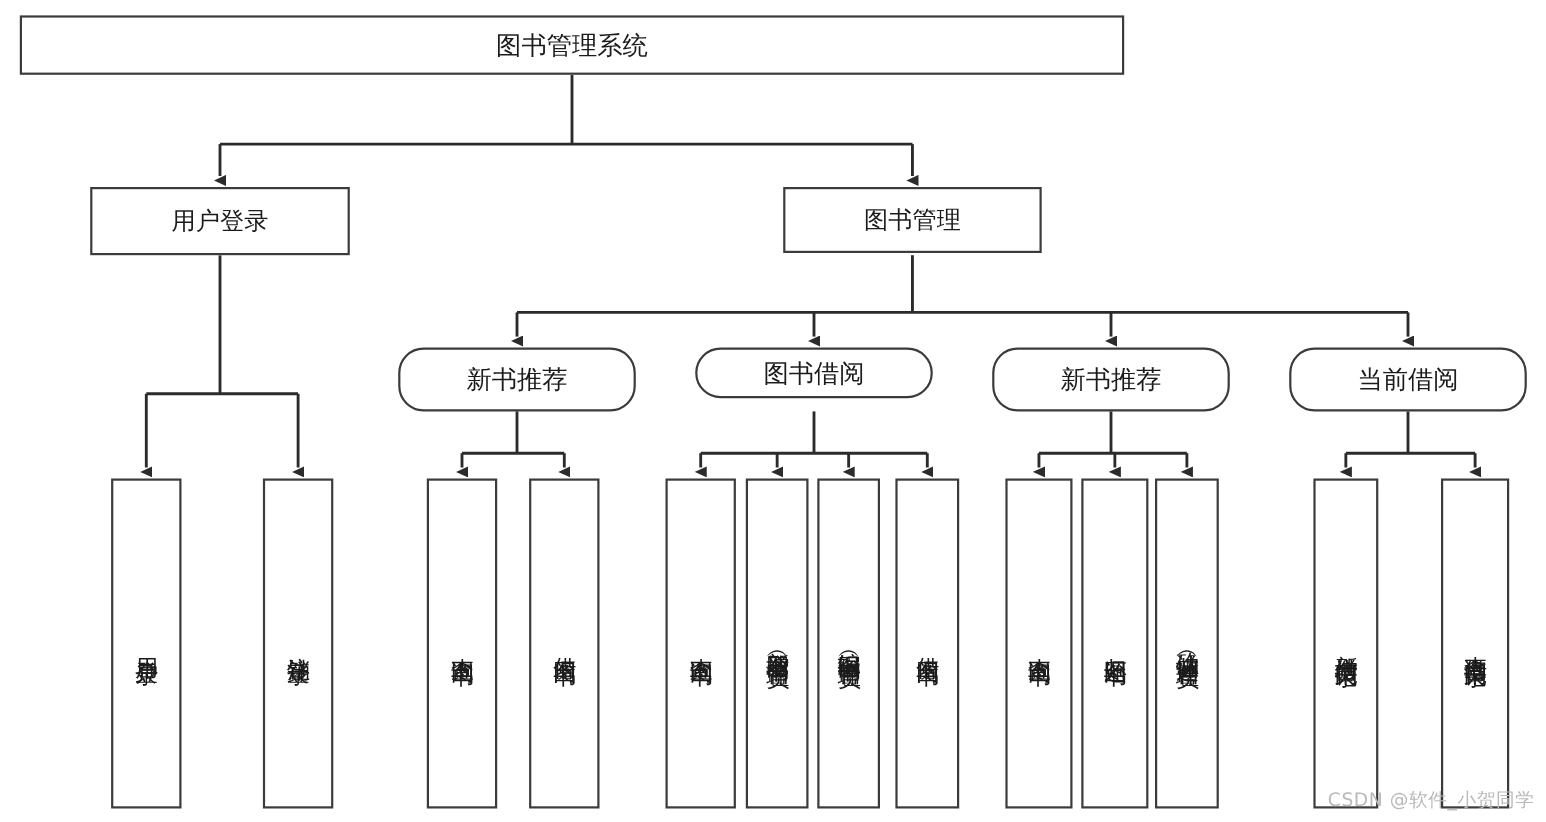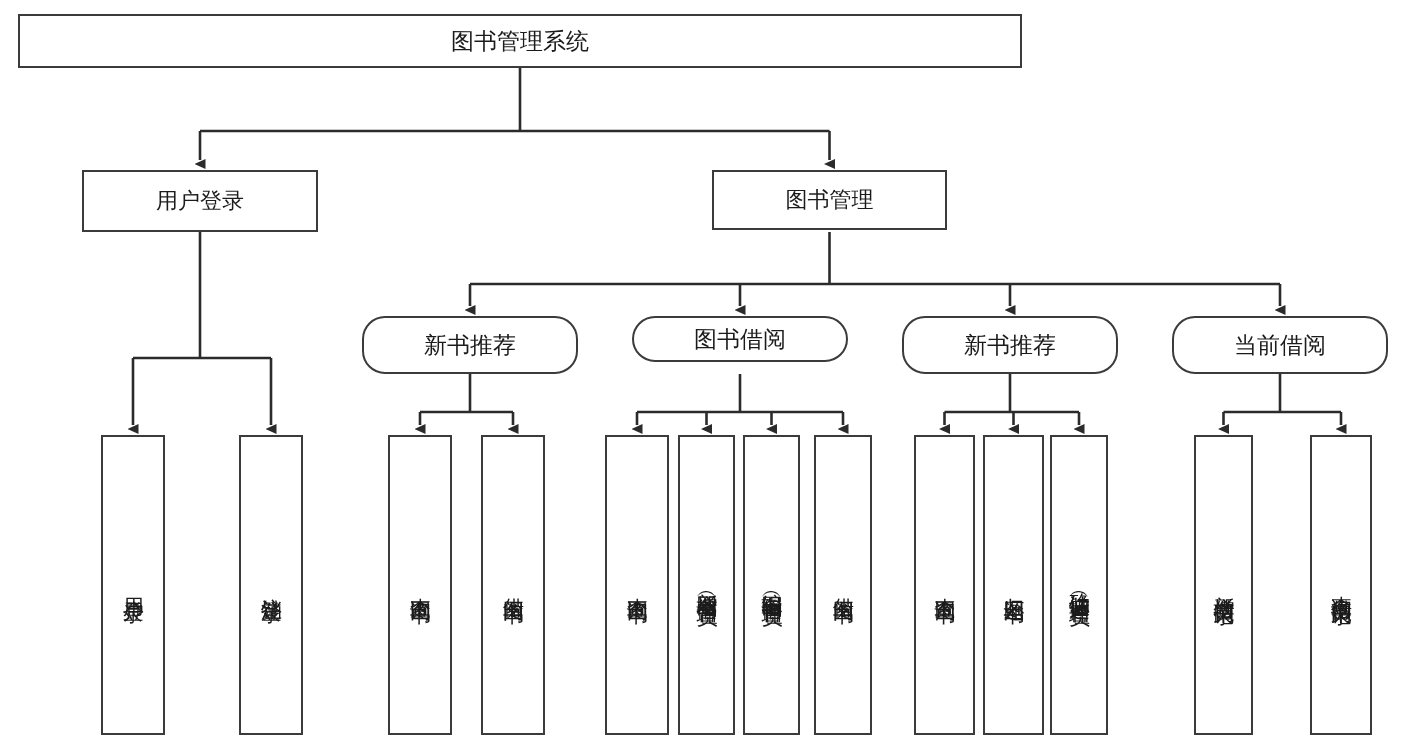--- a/index.html
+++ b/index.html
@@ -168,13 +168,14 @@
         <span class="node-label">确认归还（管理员）</span>
       </div>
       <div class="node vertical lvl3" style="left: 1194px; top: 435px; width: 59px; height: 300px;">
         <span class="node-label">新增借阅记录</span>
       </div>
       <div class="node vertical lvl3" style="left: 1310px; top: 435px; width: 62px; height: 300px;">
         <span class="node-label">查询借阅记录</span>
       </div>
     </div>
 
+  <div class="watermark">CSDN @软件_小贺同学</div>
 </div>
 
 </body></html>

